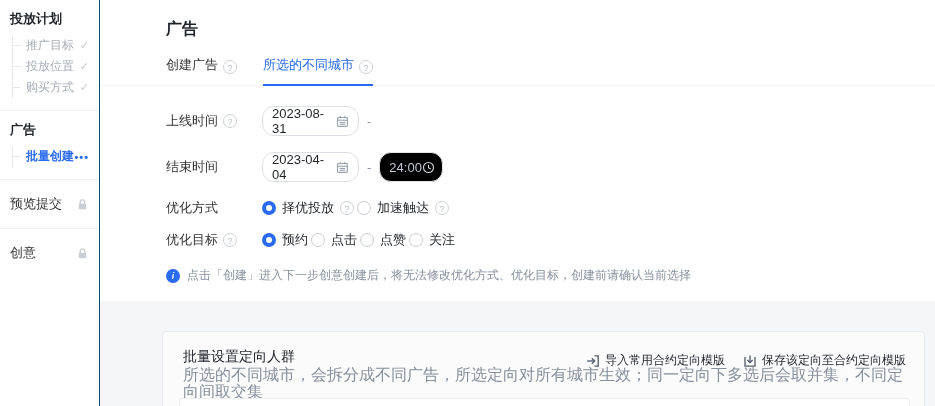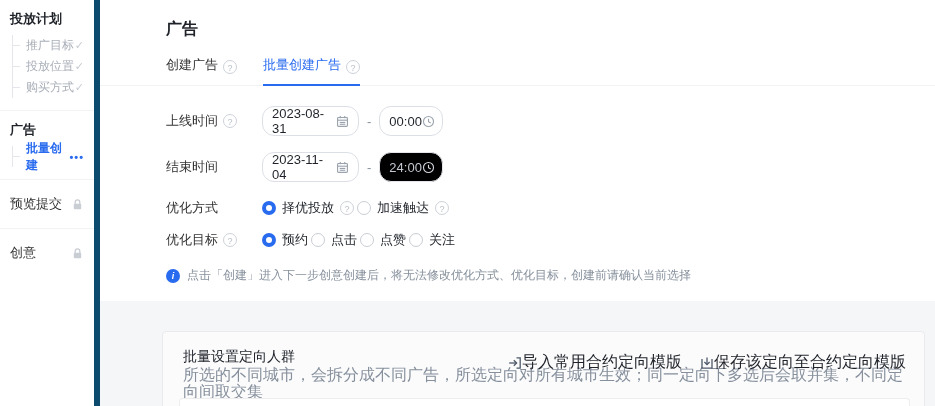--- a/index.html
+++ b/index.html
@@ -3,21 +3,21 @@
 <meta charset="utf-8">
 <style>
   html,body{margin:0;padding:0;background:#fff;}
   #app{
     position:relative;width:935px;height:406px;overflow:hidden;background:#fff;
     font-family:"Liberation Sans","DejaVu Sans",sans-serif;
     font-size:13px;color:#1f2329;
   }
   
   .sidebar{position:absolute;left:0;top:0;width:100px;height:406px;background:#fff;
-    border-right:6px solid #0c4a6e;box-sizing:border-box;}
+    border-right:1px solid #0c4a6e;box-sizing:border-box;}
   .side-section{padding:10px 10px 12px 10px;}
   .side-section + .side-section{border-top:1px solid #f2f3f5;}
   .side-title{font-size:13px;font-weight:bold;color:#1f2329;line-height:18px;display:flex;align-items:center;}
   .side-section.locked{padding-top:15px;padding-bottom:15px;}
   .side-section.locked .side-title{font-weight:normal;color:#333;}
   .lock-ic{margin-left:auto;display:flex;align-items:center;}
   .tree{margin:7px 0 0 2px;border-left:1px solid #e5e6eb;}
   .tree-item{display:flex;align-items:center;height:21px;font-size:12px;color:#a9aeb8;cursor:pointer;}
   .tree-item .stub{width:7px;height:1px;background:#e5e6eb;margin-right:6px;flex:none;}
   .tree-item .check{margin-left:auto;color:#c5cad1;font-size:11px;}
@@ -57,21 +57,21 @@
   .info-icon{width:14px;height:14px;border-radius:50%;background:#296BEF;color:#fff;
     font-size:9px;font-style:italic;line-height:14px;text-align:center;flex:none;font-weight:bold;}
   .note-text{font-size:12px;color:#86909c;}
   
   .lower{position:absolute;left:100px;top:301px;width:835px;height:105px;background:#f5f6f7;}
   .card{position:absolute;left:62px;top:30px;width:763px;height:120px;background:#fbfbfc;
     border:1px solid #e9eaee;border-radius:4px;box-sizing:border-box;padding:14px 20px;}
   .card-title{font-size:14px;font-weight:normal;color:#1f2329;line-height:20px;}
   .card-sub{font-size:16px;color:#86909c;margin-top:0;line-height:17px;}
   .card-actions{position:absolute;right:18px;top:20px;display:flex;gap:18px;}
-  .card-link{display:flex;align-items:center;font-size:16px;color:#1f2329;cursor:pointer;text-decoration:none;text-align:right;}
+  .card-link{display:flex;align-items:center;gap:5px;font-size:12px;color:#1f2329;cursor:pointer;text-decoration:none;text-align:right;}
   .inner-panel{position:absolute;left:16px;top:66px;width:731px;height:54px;background:#fff;
     border:1px solid #ededf0;border-bottom:none;border-radius:4px 4px 0 0;box-sizing:border-box;}
   .ic{display:inline-flex;align-items:center;}
 </style>
 </head>
 <body>
 
 <div id="app">
 
   <aside class="sidebar">
@@ -136,21 +136,21 @@
   <main class="main">
     <h1 class="page-title">广告</h1>
 
     <div class="tabs-row">
       <div class="tabs">
         <div class="tab">
           <span>创建广告</span>
           <span class="help-icon">?</span>
         </div>
         <div class="tab active">
-          <span>批量创建广告</span>
+          <span>所选的不同城市</span>
           <span class="help-icon">?</span>
         </div>
       </div>
     </div>
 
     <div class="form">
 
       <div class="form-row row-date">
         <div class="form-label">
           <span>上线时间</span>
@@ -163,37 +163,28 @@
                 <rect x="1.7" y="2.7" width="10.6" height="9.6" rx="1"></rect>
                 <line x1="1.7" y1="5.6" x2="12.3" y2="5.6"></line>
                 <line x1="4.6" y1="1.2" x2="4.6" y2="3.6"></line>
                 <line x1="9.4" y1="1.2" x2="9.4" y2="3.6"></line>
                 <line x1="4" y1="8" x2="10" y2="8"></line>
                 <line x1="4" y1="10" x2="10" y2="10"></line>
               </svg>
           </span>
         </div>
         <span class="dash">-</span>
-        <div class="box time-box">
-          <span>00:00</span>
-          <span class="ic">
-            <svg width="13" height="13" viewBox="0 0 14 14" fill="none" stroke="#9aa3ad" stroke-width="1.2">
-                <circle cx="7" cy="7" r="5.4"></circle>
-                <polyline points="7,4 7,7.2 9.4,8.6"></polyline>
-              </svg>
-          </span>
-        </div>
       </div>
 
       <div class="form-row row-gap-lg">
         <div class="form-label">
           <span>结束时间</span>
         </div>
         <div class="box date-box">
-          <span>2023-11-04</span>
+          <span>2023-04-04</span>
           <span class="ic">
             <svg width="13" height="13" viewBox="0 0 14 14" fill="none" stroke="#9aa3ad" stroke-width="1.2">
                 <rect x="1.7" y="2.7" width="10.6" height="9.6" rx="1"></rect>
                 <line x1="1.7" y1="5.6" x2="12.3" y2="5.6"></line>
                 <line x1="4.6" y1="1.2" x2="4.6" y2="3.6"></line>
                 <line x1="9.4" y1="1.2" x2="9.4" y2="3.6"></line>
                 <line x1="4" y1="8" x2="10" y2="8"></line>
                 <line x1="4" y1="10" x2="10" y2="10"></line>
               </svg>
           </span>

